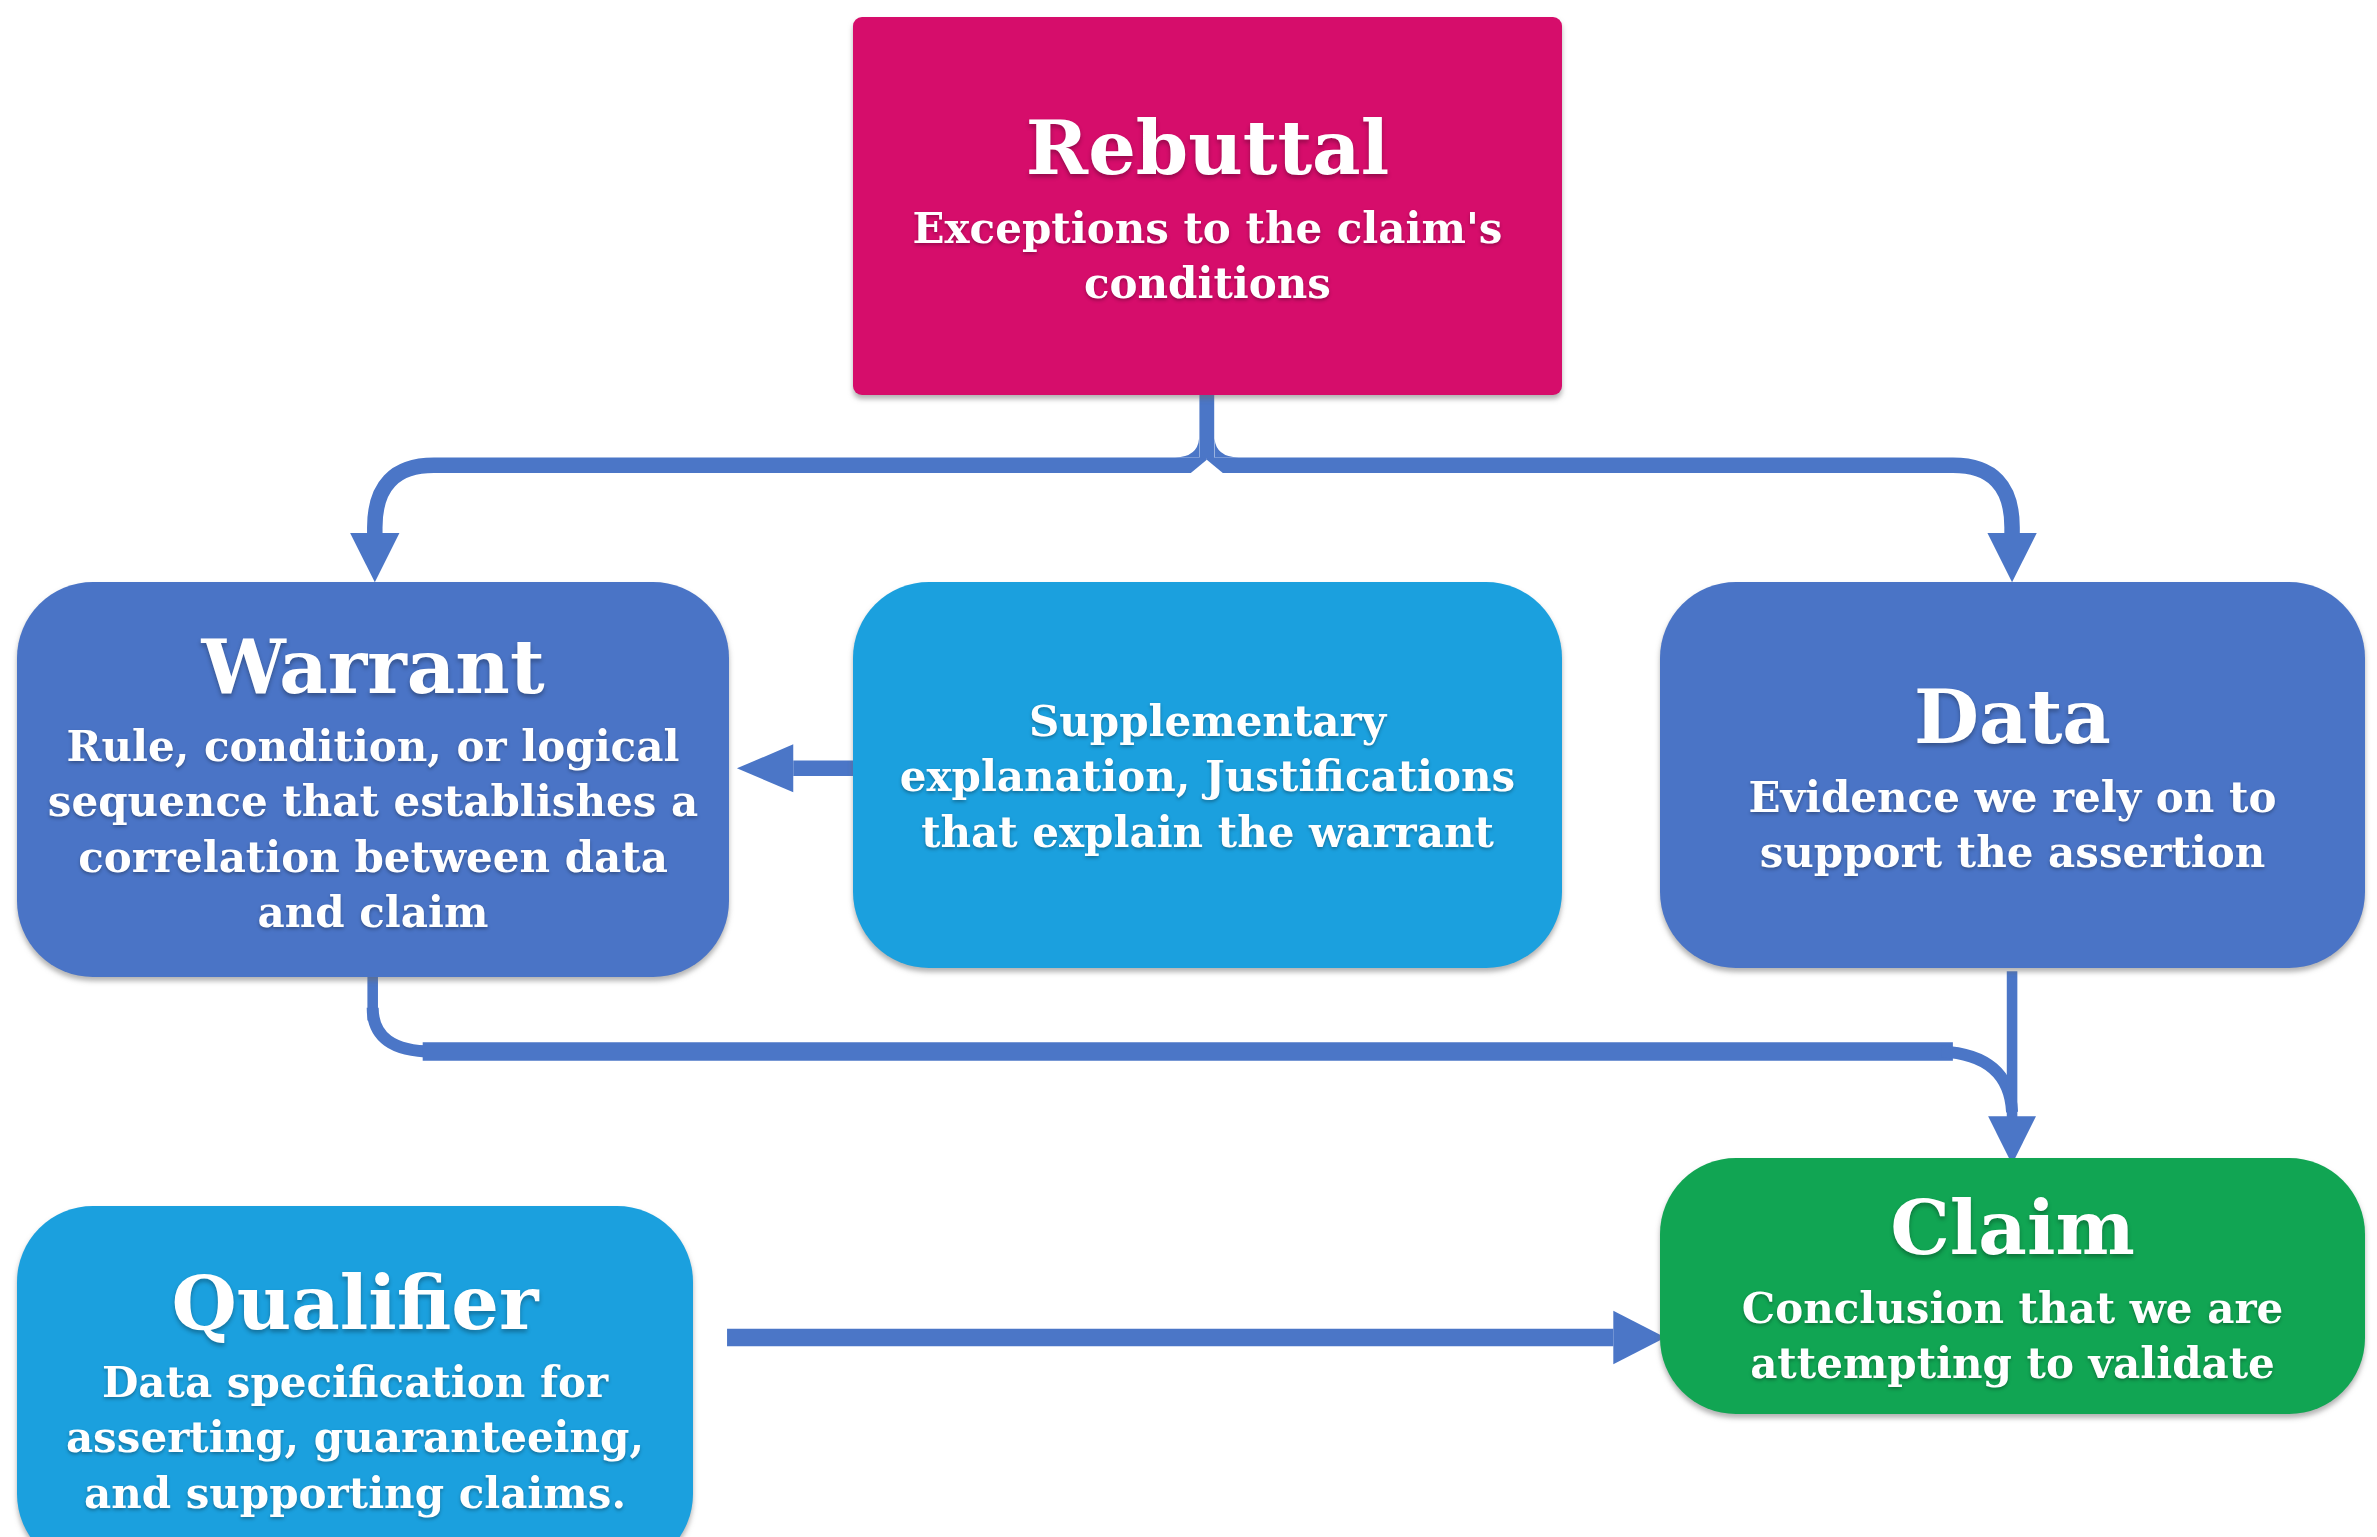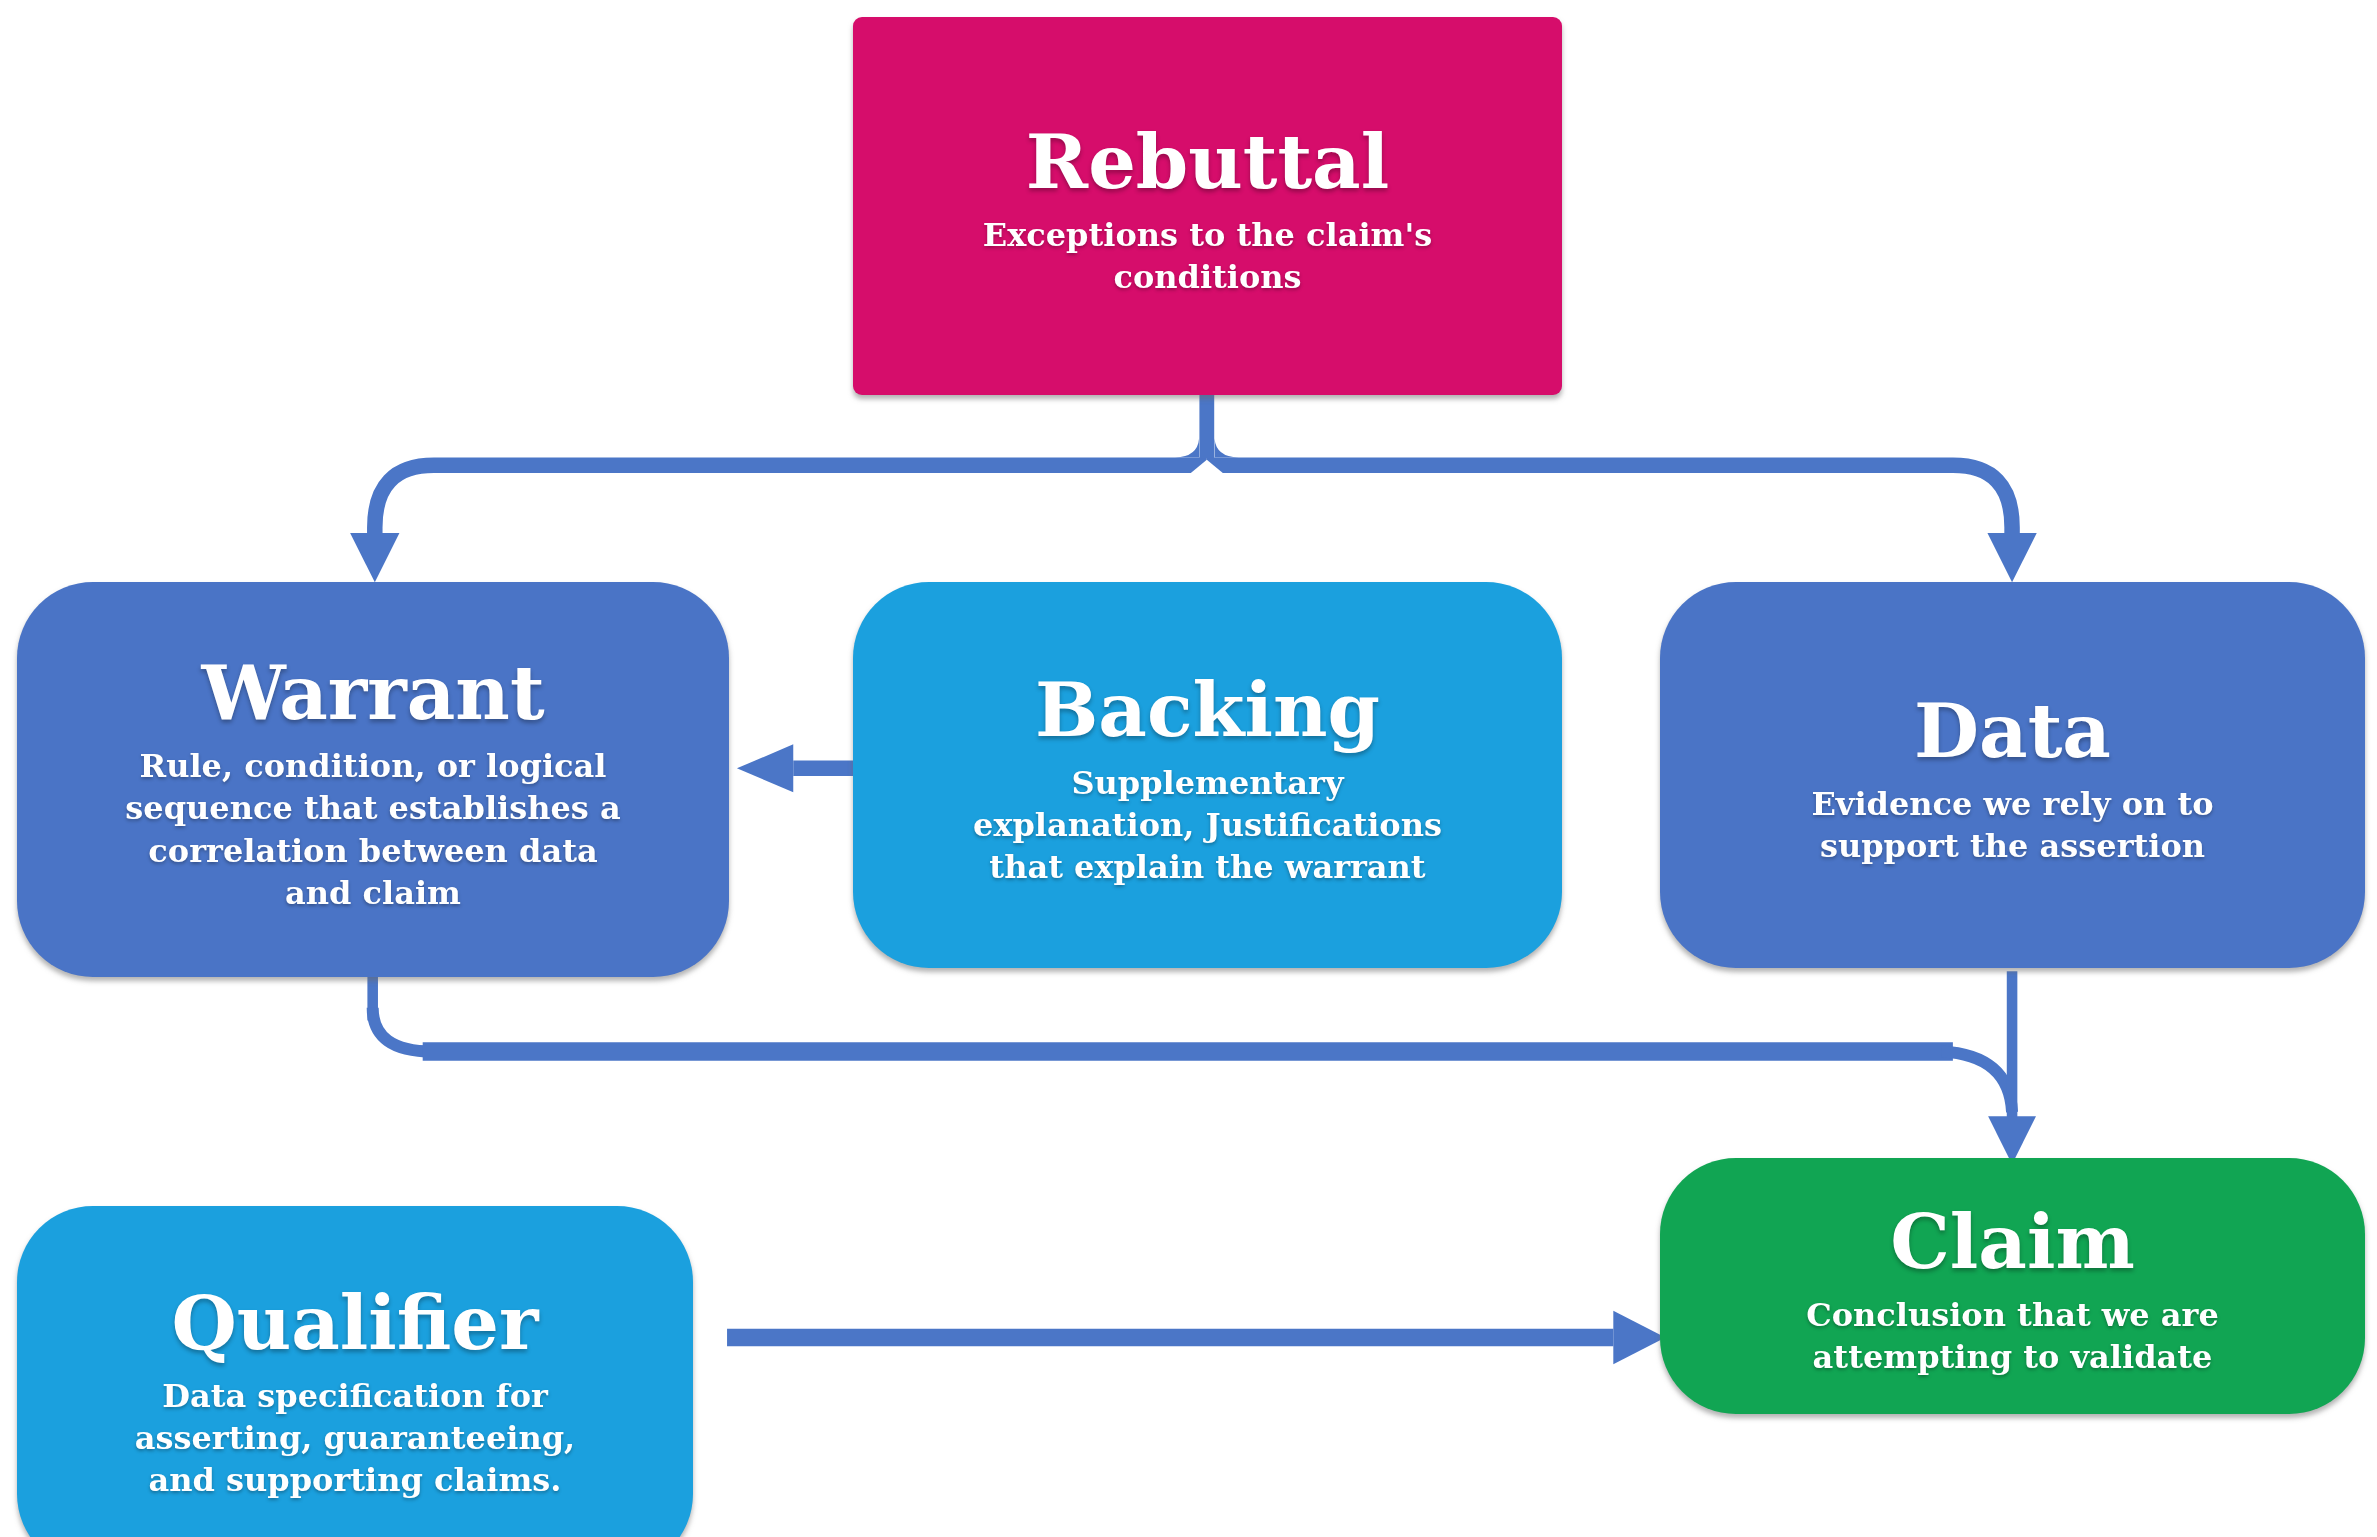--- a/index.html
+++ b/index.html
@@ -22,21 +22,21 @@
     align-items:center;justify-content:center;
     text-align:center;font-weight:700;
     padding:17px 25px;box-sizing:border-box;
     box-shadow:0 4.2px 5px -0.7px rgba(105,105,105,0.5);
   }
   .node-title{
     font-size:75px;line-height:1.28;
     text-shadow:0 2.8px 4.2px rgba(0,0,0,0.30);
   }
   .node-desc{
-    font-size:32px;line-height:1.32;
+    font-size:42px;line-height:1.32;
     white-space:pre-line;margin-top:4.2px;
     text-shadow:0 2.1px 3.5px rgba(0,0,0,0.30);
   }
   .node-rebuttal{background:var(--rebuttal);border-radius:9px;}
   .node-warrant{background:var(--primary-blue);}
   .node-backing{background:var(--light-blue);}
   .node-data{background:var(--primary-blue);}
   .node-qualifier{background:var(--light-blue);}
   .node-claim{background:var(--green);}
 </style>
@@ -78,21 +78,20 @@
 
   <div class="node node-warrant" style="left:17px;top:582px;width:712px;height:395px;">
     <div class="node-title">Warrant</div>
     <div class="node-desc">Rule, condition, or logical
 sequence that establishes a
 correlation between data
 and claim</div>
   </div>
 
   <div class="node node-backing" style="left:853px;top:582px;width:709px;height:386px;">
-    <div class="node-title">Backing</div>
     <div class="node-desc">Supplementary
 explanation, Justifications
 that explain the warrant</div>
   </div>
 
   <div class="node node-data" style="left:1660px;top:582px;width:705px;height:386px;">
     <div class="node-title">Data</div>
     <div class="node-desc">Evidence we rely on to
 support the assertion</div>
   </div>

